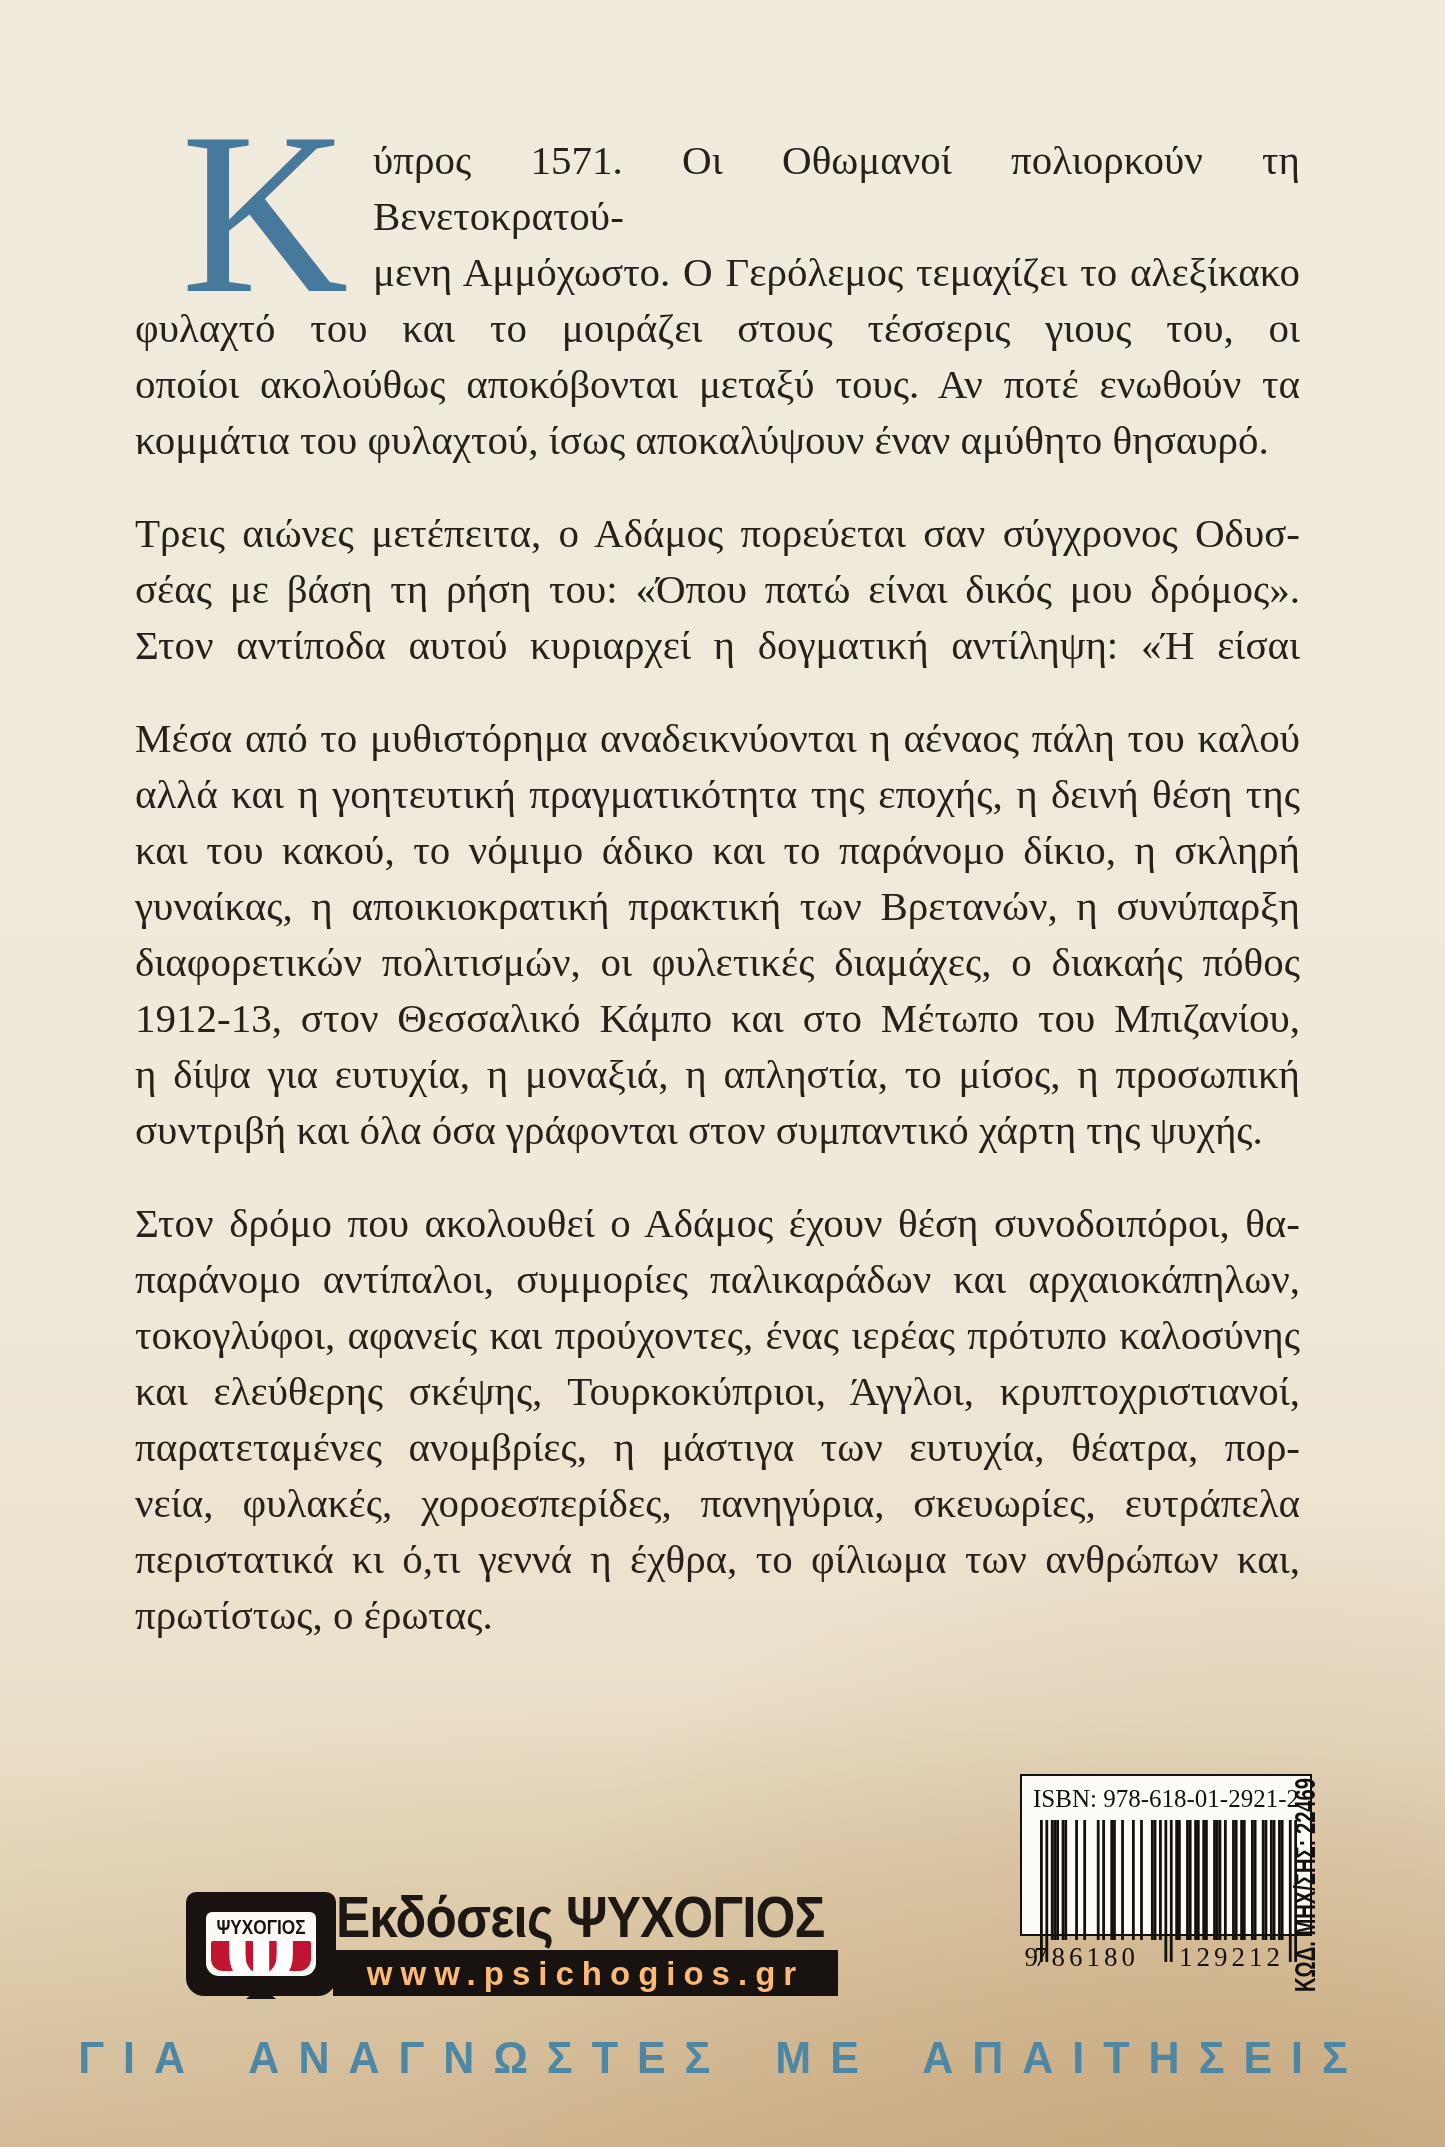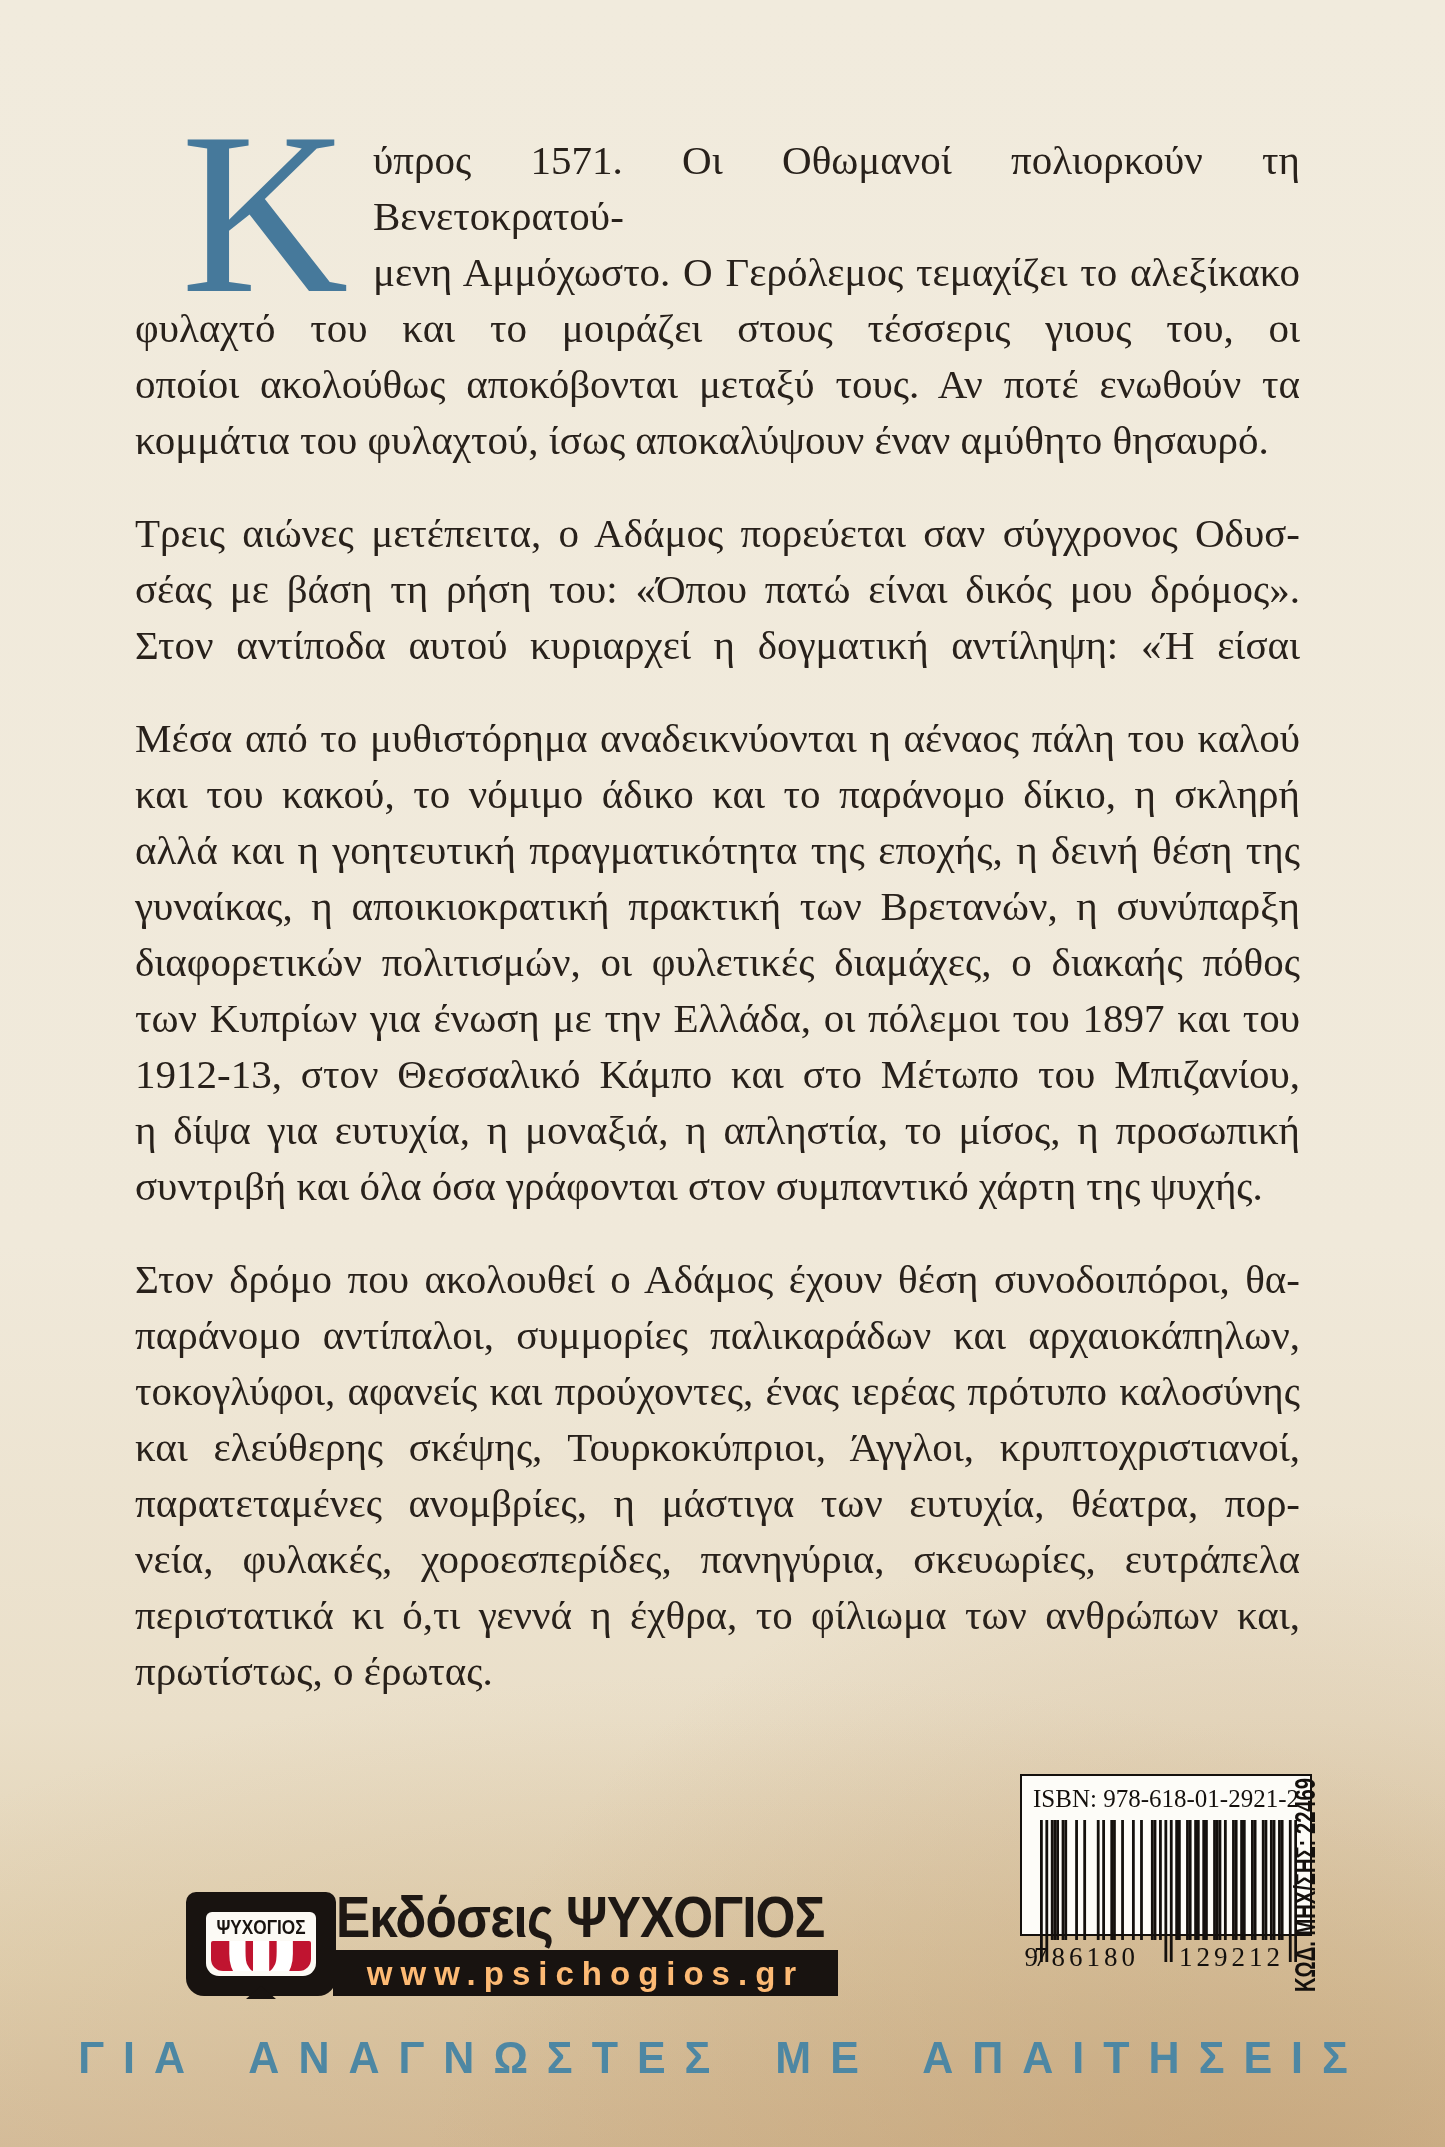--- a/index.html
+++ b/index.html
@@ -84,25 +84,24 @@
         <div class="line">οποίοι ακολούθως αποκόβονται μεταξύ τους. Αν ποτέ ενωθούν τα</div>
         <div class="line last">κομμάτια του φυλαχτού, ίσως αποκαλύψουν έναν αμύθητο θησαυρό.</div>
       </div>
       <div class="para">
         <div class="line">Τρεις αιώνες μετέπειτα, ο Αδάμος πορεύεται σαν σύγχρονος Οδυσ-</div>
         <div class="line">σέας με βάση τη ρήση του: «Όπου πατώ είναι δικός μου δρόμος».</div>
         <div class="line">Στον αντίποδα αυτού κυριαρχεί η δογματική αντίληψη: «Ή είσαι</div>
       </div>
       <div class="para">
         <div class="line">Μέσα από το μυθιστόρημα αναδεικνύονται η αέναος πάλη του καλού</div>
+        <div class="line">αλλά και η γοητευτική πραγματικότητα της εποχής, η δεινή θέση της</div>
         <div class="line">και του κακού, το νόμιμο άδικο και το παράνομο δίκιο, η σκληρή</div>
-        <div class="line">αλλά και η γοητευτική πραγματικότητα της εποχής, η δεινή θέση της</div>
         <div class="line">γυναίκας, η αποικιοκρατική πρακτική των Βρετανών, η συνύπαρξη</div>
         <div class="line">διαφορετικών πολιτισμών, οι φυλετικές διαμάχες, ο διακαής πόθος</div>
-        <div class="line">των Κυπρίων για ένωση με την Ελλάδα, οι πόλεμοι του 1897 και του</div>
         <div class="line">1912-13, στον Θεσσαλικό Κάμπο και στο Μέτωπο του Μπιζανίου,</div>
         <div class="line">η δίψα για ευτυχία, η μοναξιά, η απληστία, το μίσος, η προσωπική</div>
         <div class="line last">συντριβή και όλα όσα γράφονται στον συμπαντικό χάρτη της ψυχής.</div>
       </div>
       <div class="para">
         <div class="line">Στον δρόμο που ακολουθεί ο Αδάμος έχουν θέση συνοδοιπόροι, θα-</div>
         <div class="line">παράνομο αντίπαλοι, συμμορίες παλικαράδων και αρχαιοκάπηλων,</div>
         <div class="line">τοκογλύφοι, αφανείς και προύχοντες, ένας ιερέας πρότυπο καλοσύνης</div>
         <div class="line">και ελεύθερης σκέψης, Τουρκοκύπριοι, Άγγλοι, κρυπτοχριστιανοί,</div>
         <div class="line">παρατεταμένες ανομβρίες, η μάστιγα των ευτυχία, θέατρα, πορ-</div>

